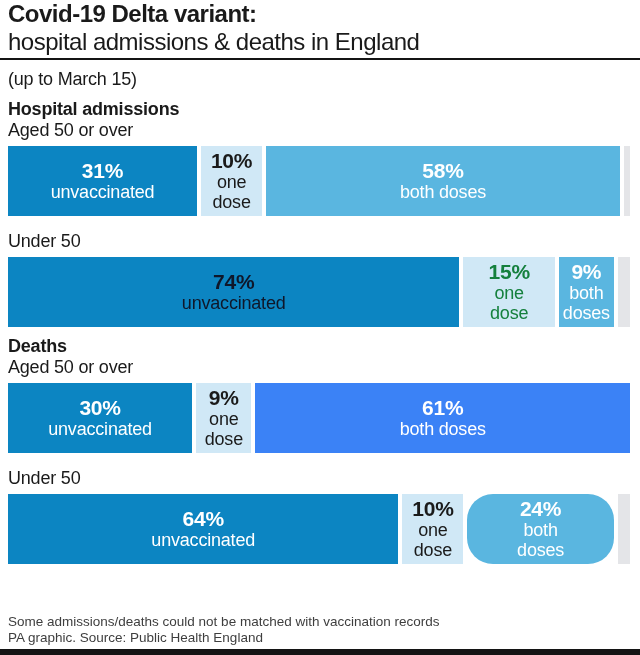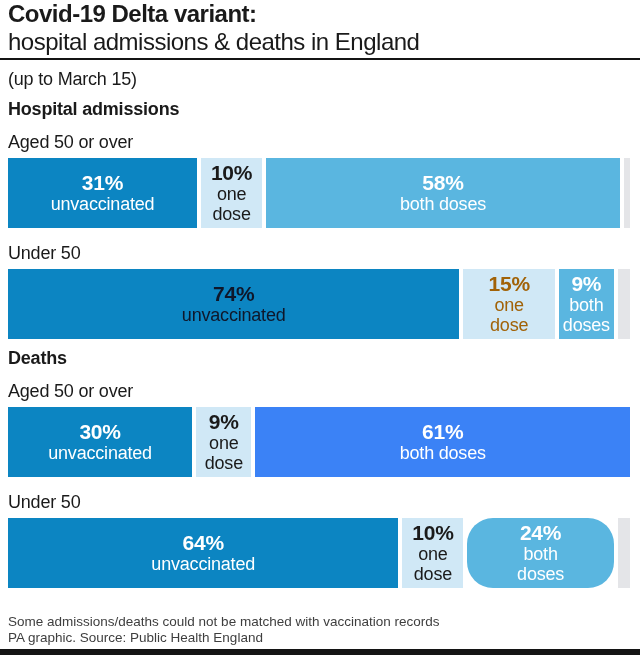--- a/index.html
+++ b/index.html
@@ -9,21 +9,21 @@
     font-family:"Liberation Sans", sans-serif;
     letter-spacing:-0.2px;
   }
   .pad{padding-left:8px;padding-right:10px;}
   .title-block{}
   .title-line{font-size:24px;line-height:28px;letter-spacing:-0.5px;}
   .title-line.bold{font-weight:bold;}
   .rule{height:0;border-bottom:2px solid #141414;margin-top:2px;}
   .subtitle{margin-top:9px;font-size:18px;line-height:21px;}
   .section-heading{margin-top:9px;font-weight:bold;font-size:18px;line-height:21px;}
-  .row-label{margin-top:12px;font-size:18px;line-height:21px;}
+  .row-label{margin-top:0;font-size:18px;line-height:21px;}
   .bar + .row-label{margin-top:15px;}
   .bar{
     margin-top:5px;height:70px;display:flex;gap:4px;
   }
   .seg{
     flex-basis:0;min-width:0;overflow:hidden;
     display:flex;flex-direction:column;justify-content:center;align-items:center;
     text-align:center;
   }
   .seg .pct{font-weight:bold;font-size:21px;line-height:22px;}
@@ -63,21 +63,21 @@
           <div class="word">both doses</div>
         </div>
         <div class="seg" style="flex-grow: 1; background: rgb(228, 229, 232);"></div>
       </div>
       <div class="row-label">Under 50</div>
       <div class="bar">
         <div class="seg" style="flex-grow: 74; background: rgb(12, 133, 194); color: #0f172a;">
           <div class="pct">74%</div>
           <div class="word">unvaccinated</div>
         </div>
-        <div class="seg" style="flex-grow: 15; background: rgb(208, 232, 246); color: #a16207;">
+        <div class="seg" style="flex-grow: 15; background: rgb(208, 232, 246); color: #15803d;">
           <div class="pct">15%</div>
           <div class="word">one</div>
           <div class="word">dose</div>
         </div>
         <div class="seg" style="flex-grow: 9; background: rgb(90, 182, 224); color: rgb(255, 255, 255);">
           <div class="pct">9%</div>
           <div class="word">both</div>
           <div class="word">doses</div>
         </div>
         <div class="seg" style="flex-grow: 2; background: rgb(228, 229, 232);"></div>

